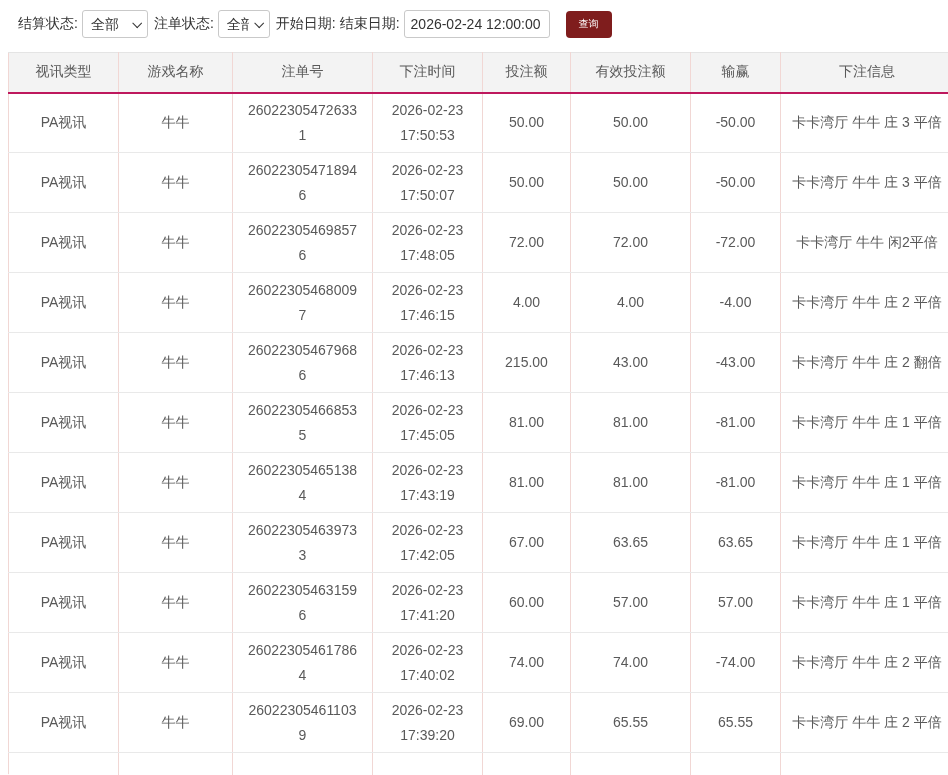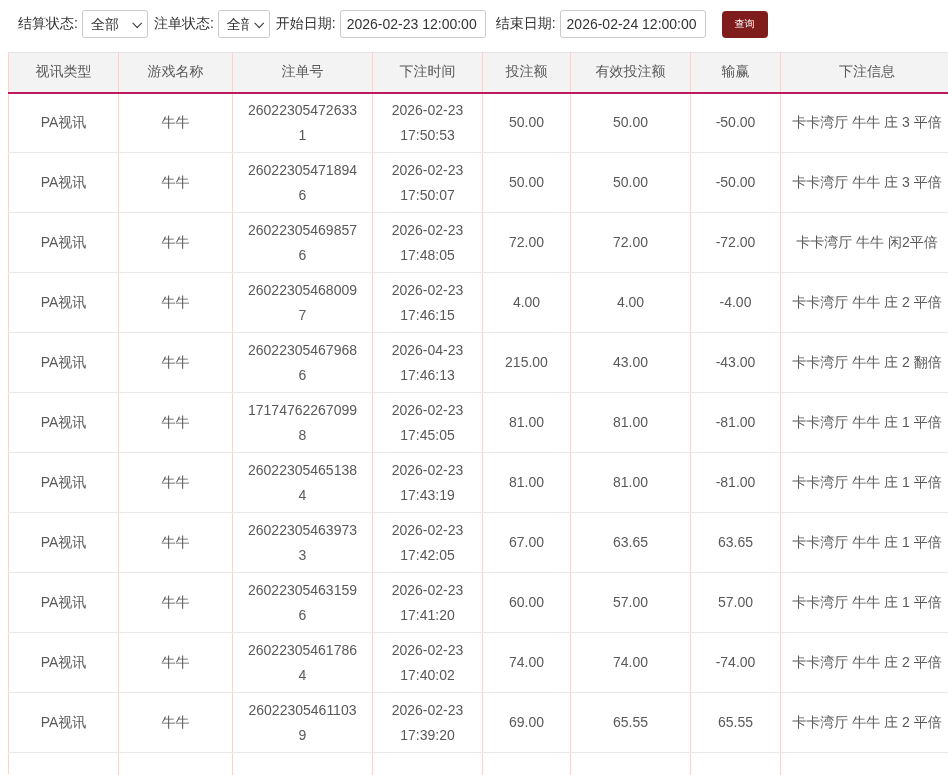--- a/index.html
+++ b/index.html
@@ -99,21 +99,20 @@
 
     <span class="filter-label">注单状态:</span>
     <span class="select-wrap select-bet">
       <select>
         <option>全部</option>
       </select>
       <span class="chev"></span>
     </span>
 
     <span class="filter-label">开始日期:</span>
-    <input class="date-input" type="text" value="2026-02-23 12:00:00" style="">
 
     <span class="filter-label">结束日期:</span>
     <input class="date-input" type="text" value="2026-02-24 12:00:00" style="">
 
     <button class="query-btn">查询</button>
   </div>
 
   <div class="table-wrap">
     <table class="records">
       <thead>
@@ -237,21 +236,21 @@
             <td class="col-0">
               <div class="cell-inner">PA视讯</div>
             </td>
             <td class="col-1">
               <div class="cell-inner">牛牛</div>
             </td>
             <td class="col-2">
               <div class="cell-inner">260223054679686</div>
             </td>
             <td class="col-3">
-              <div class="cell-inner">2026-04-23 17:46:13</div>
+              <div class="cell-inner">2026-02-23 17:46:13</div>
             </td>
             <td class="col-4">
               <div class="cell-inner">215.00</div>
             </td>
             <td class="col-5">
               <div class="cell-inner">43.00</div>
             </td>
             <td class="col-6">
               <div class="cell-inner">-43.00</div>
             </td>
@@ -260,21 +259,21 @@
             </td>
           </tr>
           <tr>
             <td class="col-0">
               <div class="cell-inner">PA视讯</div>
             </td>
             <td class="col-1">
               <div class="cell-inner">牛牛</div>
             </td>
             <td class="col-2">
-              <div class="cell-inner">171747622670998</div>
+              <div class="cell-inner">260223054668535</div>
             </td>
             <td class="col-3">
               <div class="cell-inner">2026-02-23 17:45:05</div>
             </td>
             <td class="col-4">
               <div class="cell-inner">81.00</div>
             </td>
             <td class="col-5">
               <div class="cell-inner">81.00</div>
             </td>

